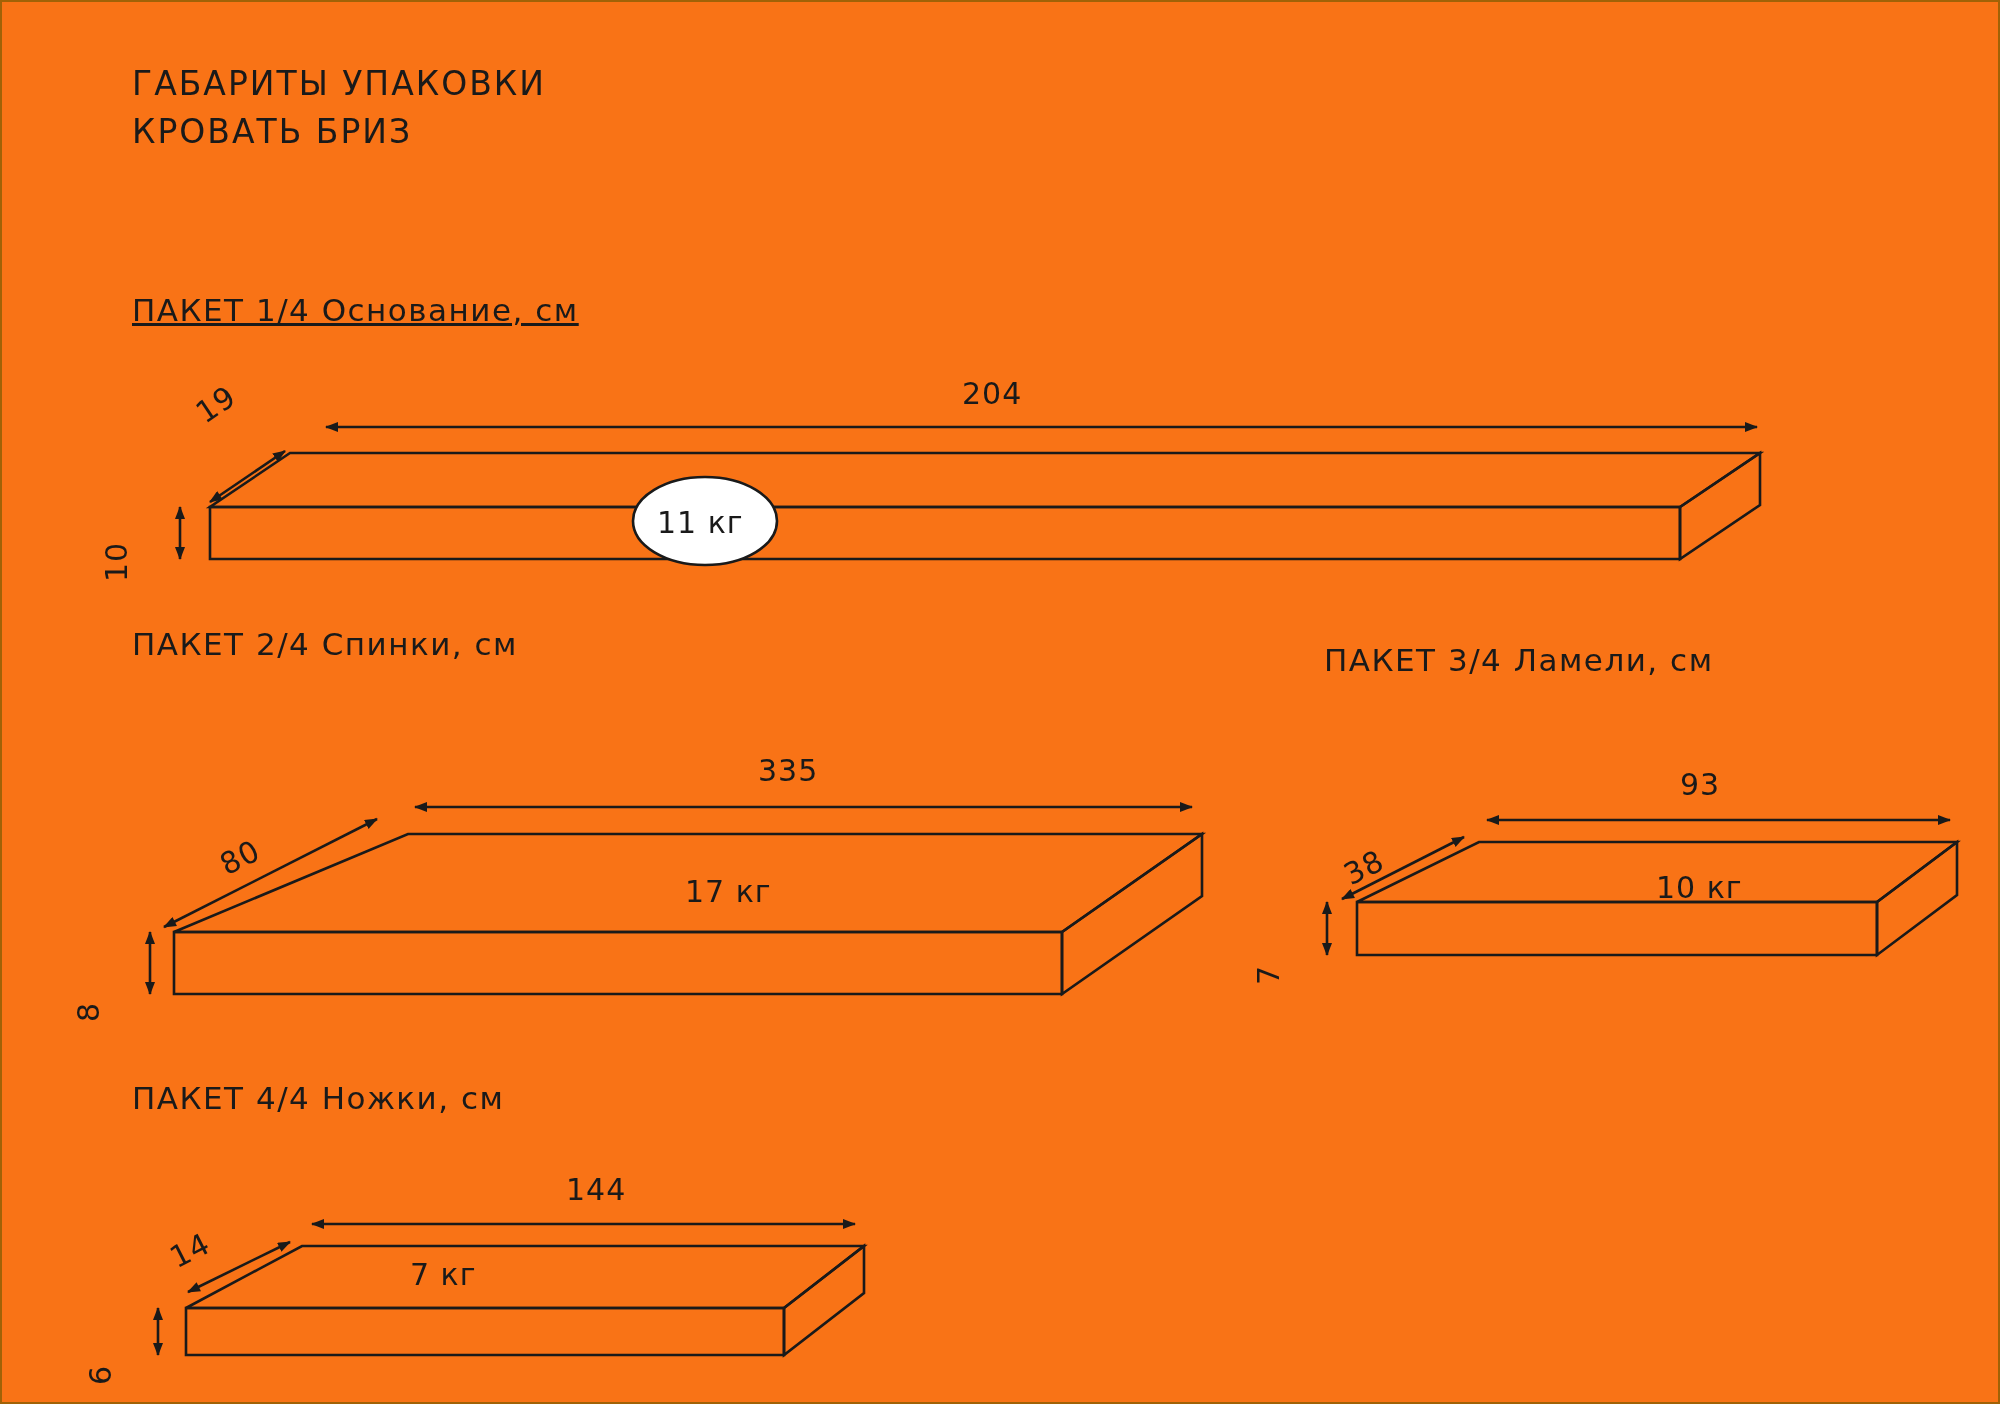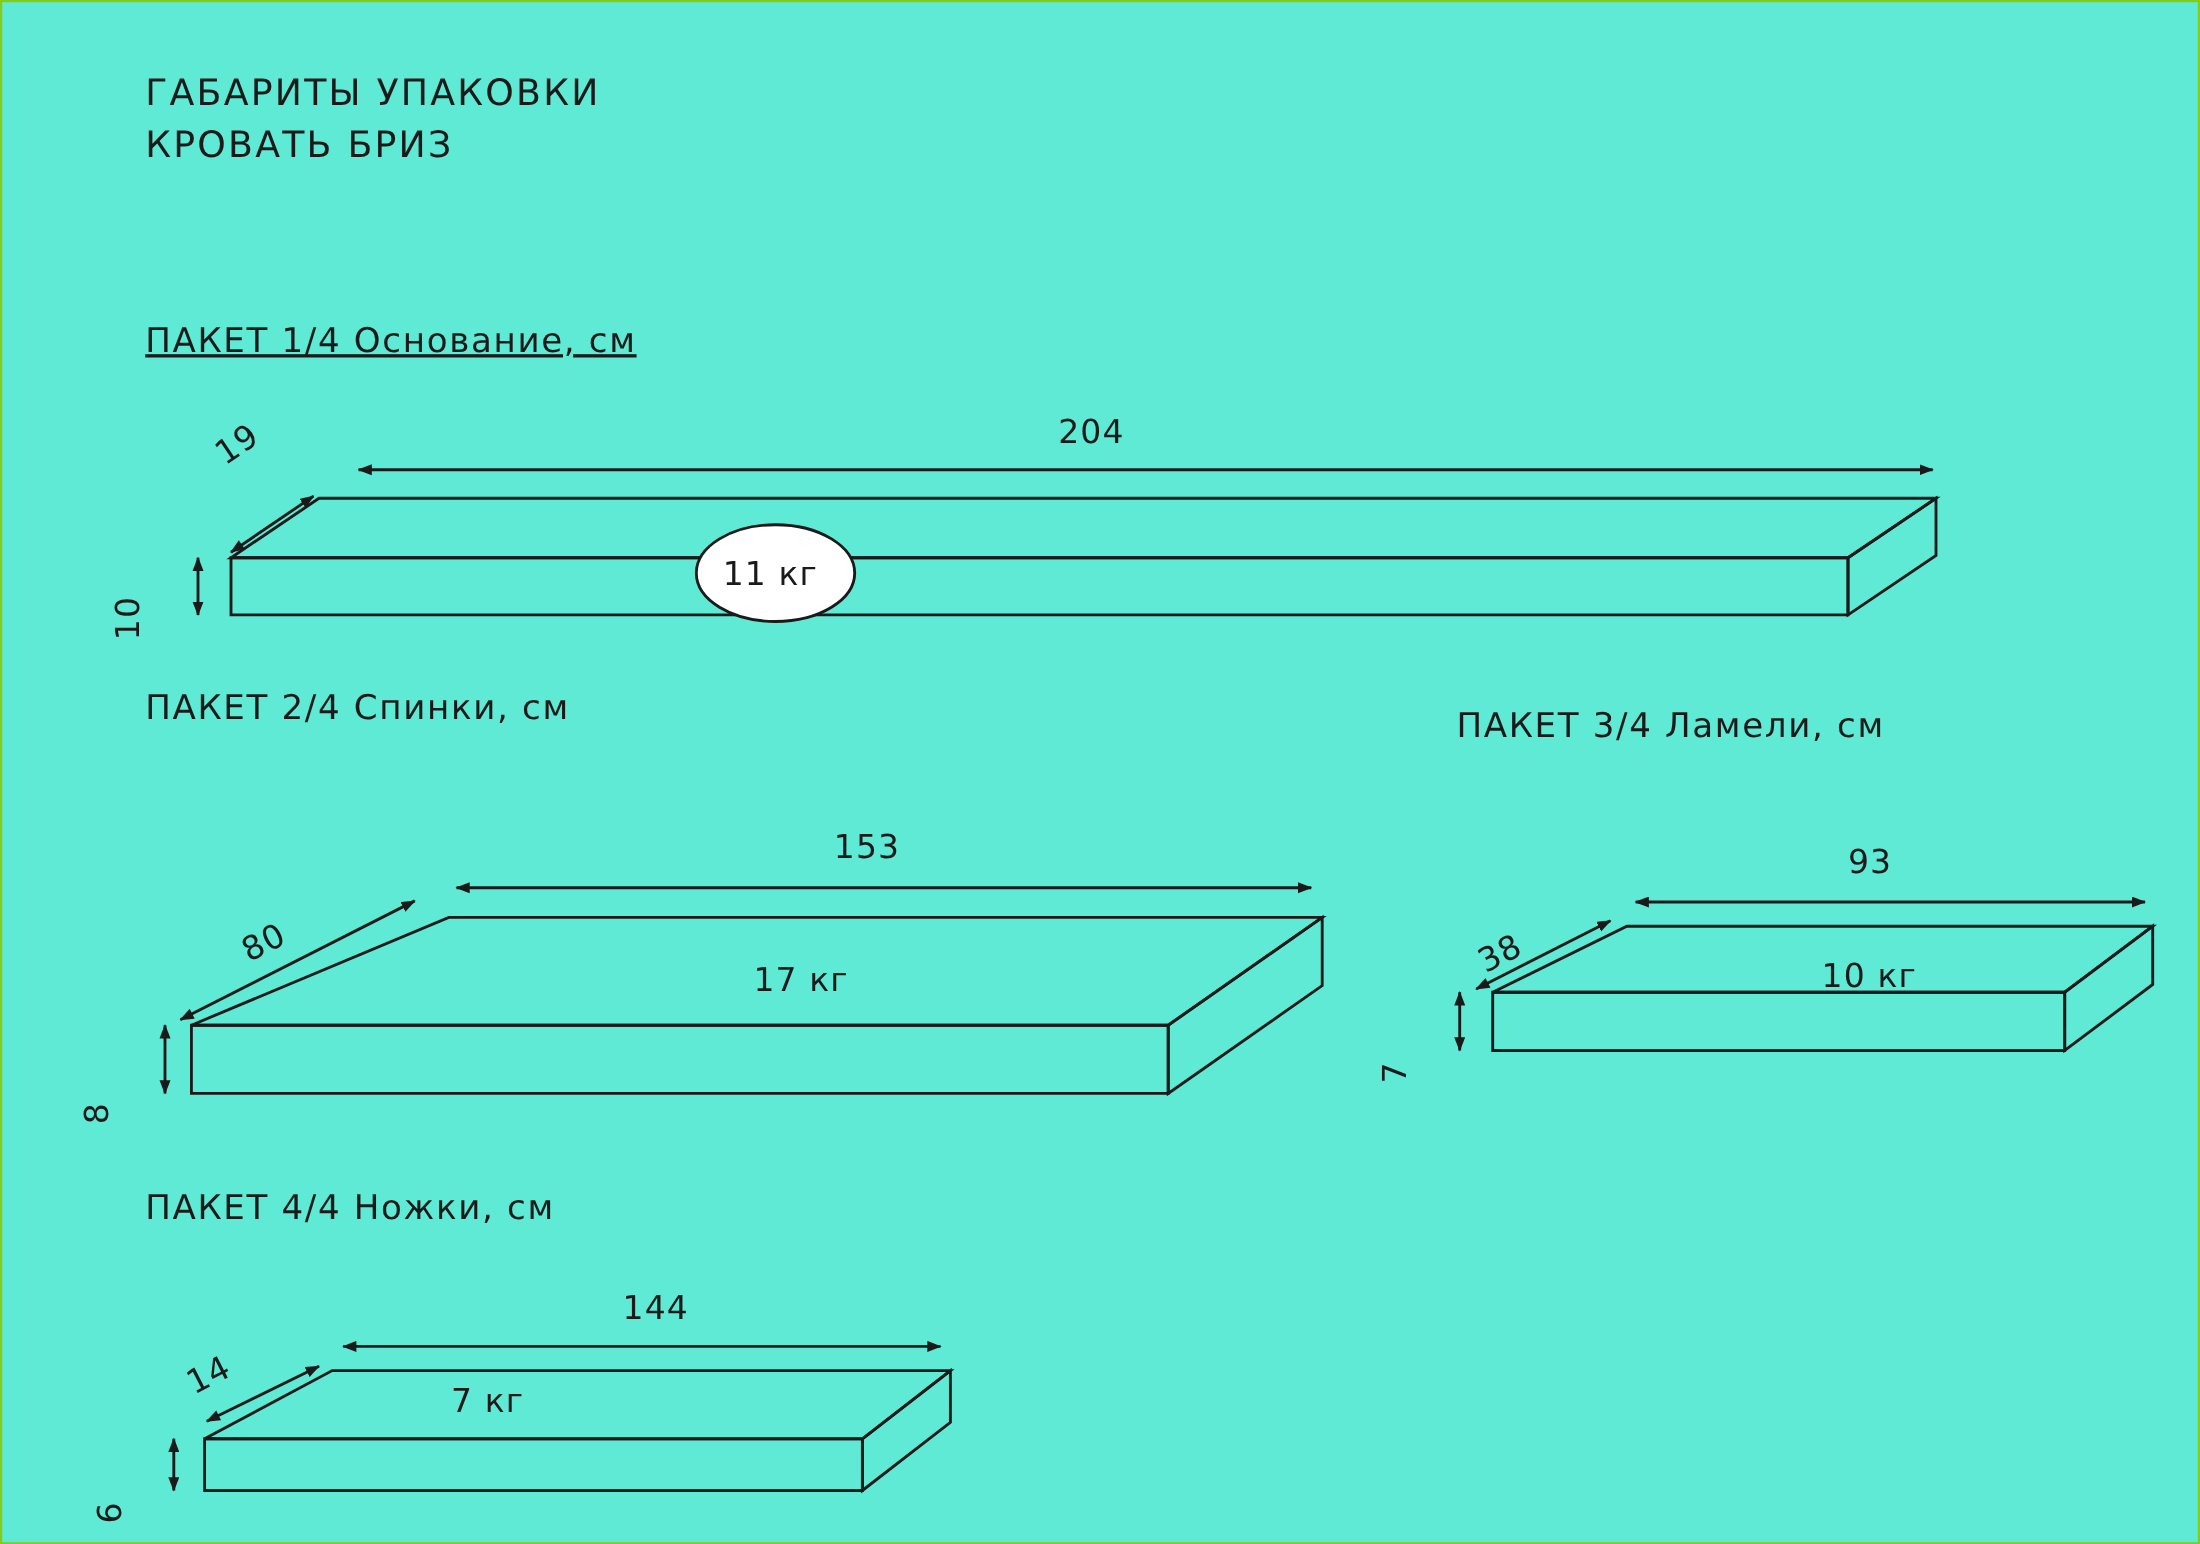--- a/index.html
+++ b/index.html
@@ -12,22 +12,22 @@
     height: 1404px;
     font-family: "DejaVu Sans", sans-serif;
     color: #1a1a1a;
     overflow: hidden;
   }
   #sheet {
     position: relative;
     width: 2000px;
     height: 1404px;
     box-sizing: border-box;
-    border: 2px solid #84cc16;
-    background: #5eead4;
+    border: 2px solid #a16207;
+    background: #f97316;
   }
   .title-block {
     position: absolute;
     left: 130px;
     top: 58px;
     line-height: 1.45;
     letter-spacing: 2px;
   }
   .title-line {
     font-size: 33px;
@@ -126,21 +126,21 @@
     <line x1="310" y1="1222" x2="853" y2="1222" stroke="#1a1a1a" stroke-width="2.6" marker-start="url(#arrowStart)" marker-end="url(#arrowEnd)"></line>
     <line x1="186" y1="1290" x2="288" y2="1240" stroke="#1a1a1a" stroke-width="2.6" marker-start="url(#arrowStart)" marker-end="url(#arrowEnd)"></line>
     <line x1="156" y1="1306" x2="156" y2="1353" stroke="#1a1a1a" stroke-width="2.6" marker-start="url(#arrowStart)" marker-end="url(#arrowEnd)"></line>
   </svg>
 
   <div class="lbl" style="left:960px; top:374px;">204</div>
   <div class="lbl" style="left:207px; top:393px; transform:rotate(-34deg); transform-origin:left bottom;">19</div>
   <div class="lbl rot90" style="left:132px; top:545px;">10</div>
   <div class="lbl" style="left:655px; top:503px;">11 кг</div>
 
-  <div class="lbl" style="left:756px; top:751px;">153</div>
+  <div class="lbl" style="left:756px; top:751px;">335</div>
   <div class="lbl" style="left:228px; top:845px; transform:rotate(-27deg); transform-origin:left bottom;">80</div>
   <div class="lbl rot90" style="left:104px; top:985px;">8</div>
   <div class="lbl" style="left:683px; top:872px;">17 кг</div>
 
   <div class="lbl" style="left:1678px; top:765px;">93</div>
   <div class="lbl" style="left:1352px; top:855px; transform:rotate(-27deg); transform-origin:left bottom;">38</div>
   <div class="lbl rot90" style="left:1284px; top:948px;">7</div>
   <div class="lbl" style="left:1618px; top:868px;margin-left:36px;">10 кг</div>
 
   <div class="lbl" style="left:540px; top:1170px;margin-left:24px;">144</div>

